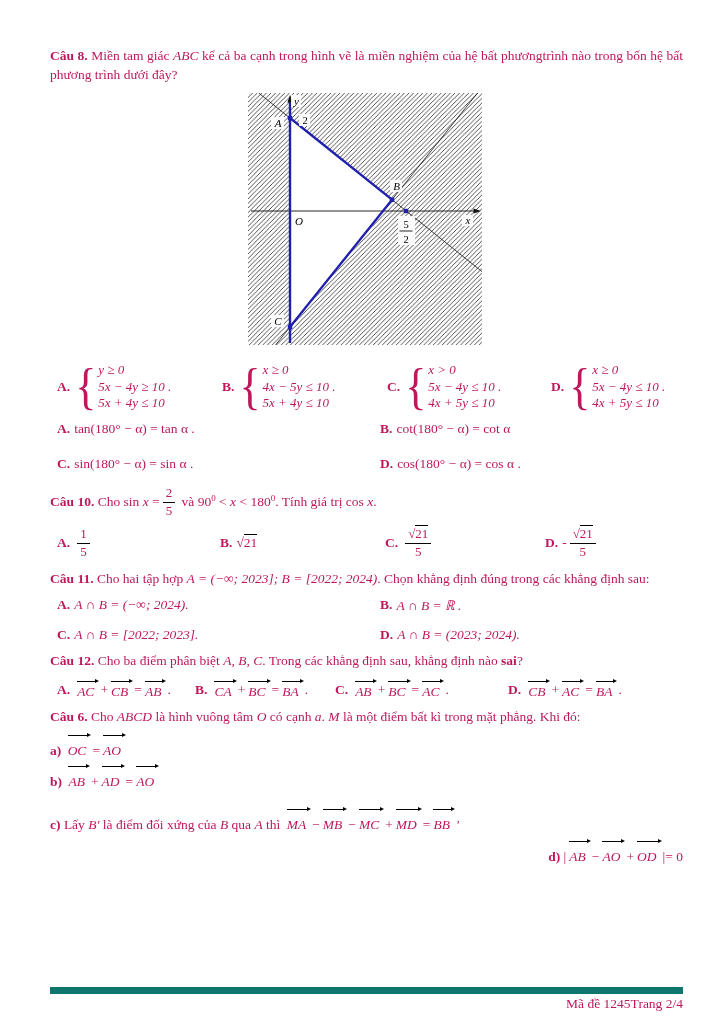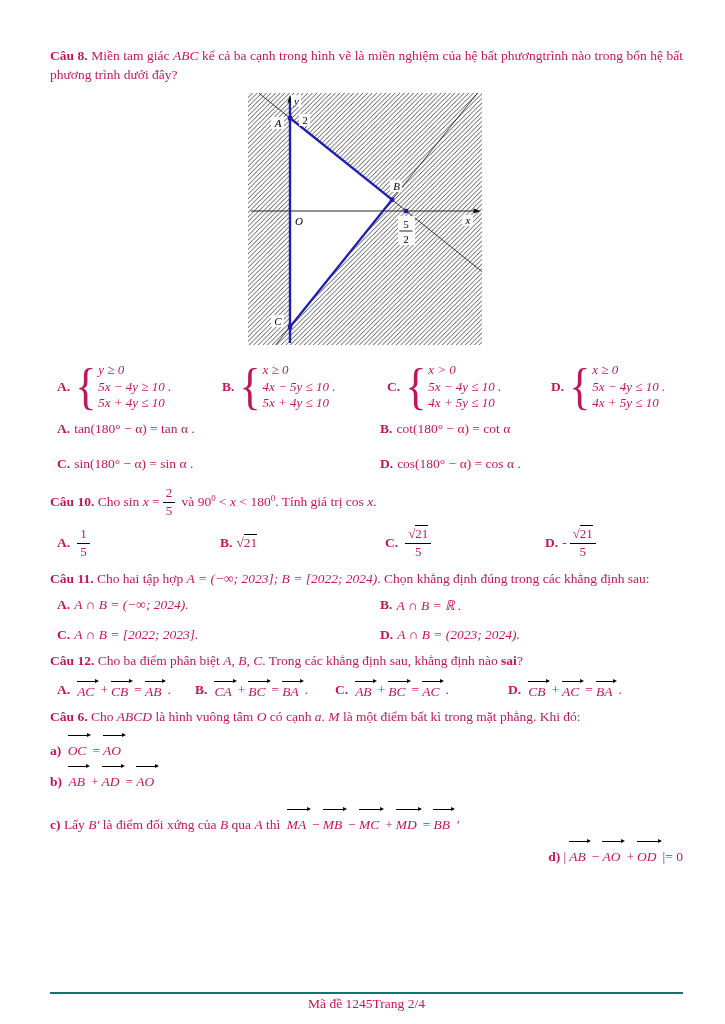--- a/index.html
+++ b/index.html
@@ -24,22 +24,22 @@
   .frac .num{display:block;border-bottom:1px solid #000;padding:0 3px 1px;}
   .frac .den{display:block;padding-top:1px;}
   .sqrt{white-space:nowrap;font-style:normal;}
   .sqrt::before{content:"√";}
   .sqrt .rad{border-top:1px solid #000;}
   sup{font-size:9px;line-height:0;}
   .fig{margin:9px 0 0 198px;width:234px;height:252px;}
   svg text{font-family:"Liberation Serif","DejaVu Serif",serif;font-size:11px;}
   svg text.it{font-style:italic;}
   svg text.sm{font-size:10.5px;}
-  .footer{position:absolute;left:50px;right:42px;bottom:12px;border-top:2px solid #0f766e;
-          padding-top:2px;display:flex;justify-content:center;}
+  .footer{position:absolute;left:50px;right:42px;bottom:12px;border-top:7px solid #0f766e;
+          padding-top:2px;display:flex;justify-content:flex-end;}
   .mt{display:block;}
 </style>
 </head>
 <body>
 
 <div class="page">
 
   <p>
     <span class="qlabel">Câu 8.</span>
     <span>Miền tam giác</span>

